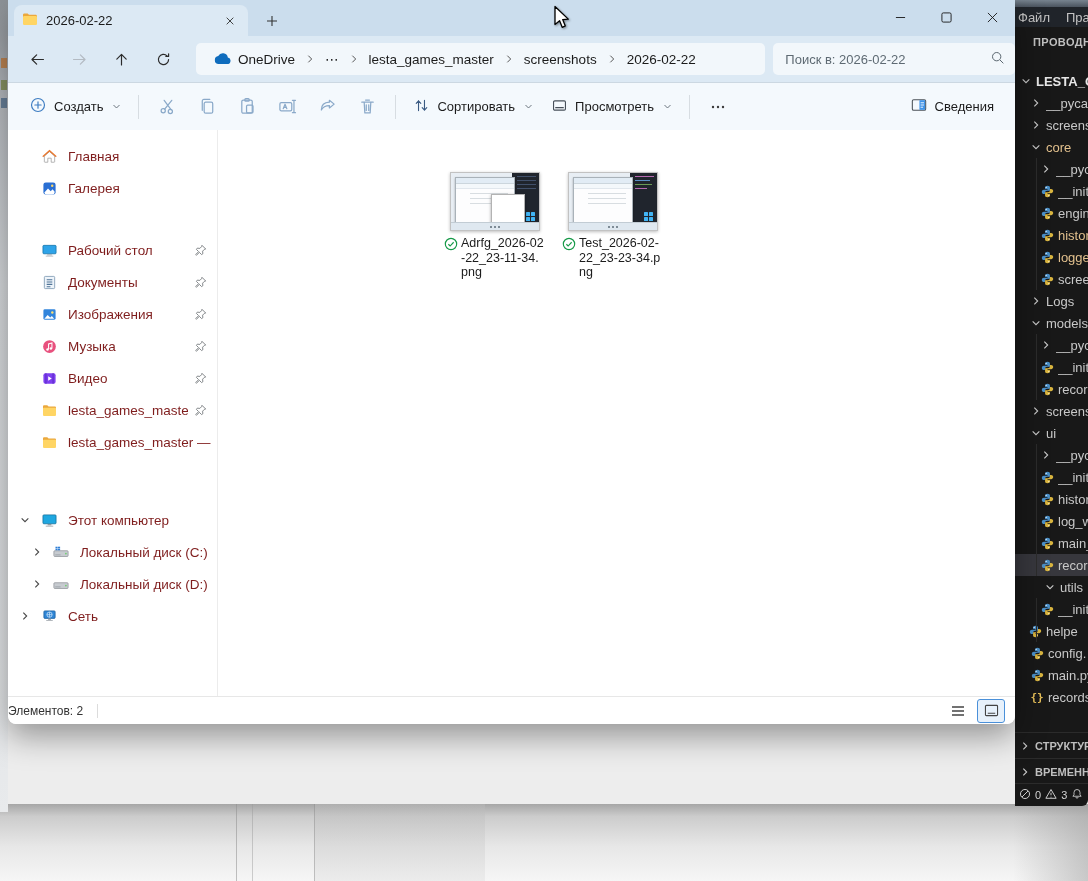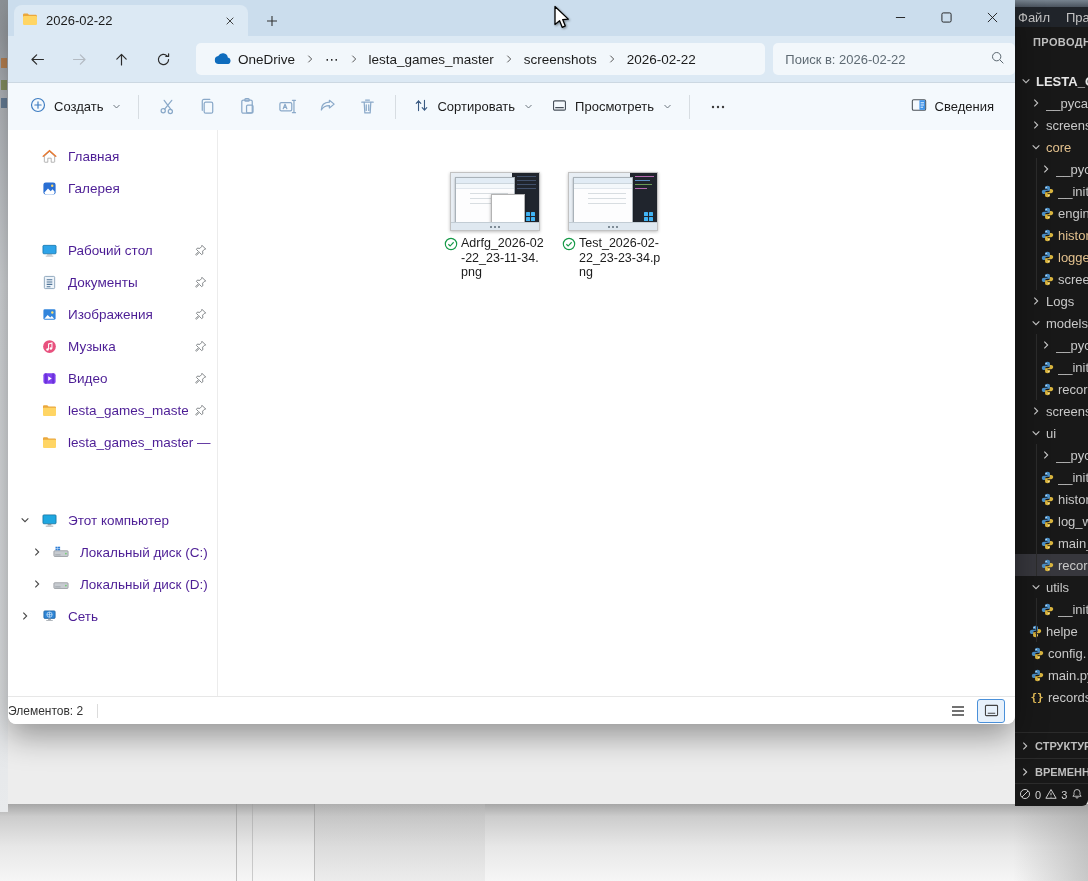--- a/index.html
+++ b/index.html
@@ -74,21 +74,21 @@
   .tico-btn{width:40px;height:34px;display:flex;align-items:center;justify-content:center;flex:none;}
   .tb-sep{width:1px;height:24px;background:#d7dde2;margin:0 8px;flex:none;}
   .chev-dn{color:#5c6670;display:flex;margin-left:2px;}
   .tb-spacer{flex:1;}
   .glyph{stroke:#8aa9c9;fill:none;stroke-width:1.3;stroke-linecap:round;stroke-linejoin:round;}
   .glyph-dark{stroke:#47505a;fill:none;stroke-width:1.3;stroke-linecap:round;stroke-linejoin:round;}
 
   .body-area{position:absolute;top:130px;left:0;right:0;bottom:27px;display:flex;background:#fff;}
   .sidebar{width:210px;flex:none;padding-top:10px;position:relative;overflow:hidden;}
   .sidebar::after{content:'';position:absolute;right:0;top:0;bottom:0;width:1px;background:#ececec;}
-  .s-row{height:32px;display:flex;align-items:center;margin:0 4px;border-radius:4px;font-size:13.5px;color:#4c1d95;position:relative;}
+  .s-row{height:32px;display:flex;align-items:center;margin:0 4px;border-radius:4px;font-size:13.5px;color:#7f1d1d;position:relative;}
   .s-row.sel{background:#d8dee3;}
   .s-row .s-chev{width:26px;display:flex;justify-content:center;color:#454545;flex:none;}
   .s-row.ind1 .s-chev{margin-left:12px;}
   .s-ico{width:22px;display:flex;justify-content:center;flex:none;margin-right:8px;}
   .s-label{flex:1;white-space:nowrap;overflow:hidden;}
   .s-pin{width:24px;display:flex;justify-content:center;flex:none;margin-right:2px;}
   .s-gap{height:30px;}
   .s-gap.big{height:46px;}
 
   .main-files{flex:1;position:relative;}
@@ -365,21 +365,21 @@
     <span class="t-ico">
             <svg width="13" height="13" viewBox="0 0 16 16">
               <path d="M8 1C6 1 5 1.9 5 3.1V5h3v.9H3.6C2.1 5.9 1 7 1 8.5S2.1 11 3.6 11H5V9.4C5 8 6.1 7 7.5 7H11V3.1C11 1.9 10 1 8 1z" fill="#4a8fc7"></path>
               <path d="M8 15c2 0 3-.9 3-2.1V11H8v-.9h4.4c1.5 0 2.6-1.1 2.6-2.6S13.9 5 12.4 5H11v1.6C11 8 9.9 9 8.5 9H5v3.9C5 14.1 6 15 8 15z" fill="#d8b43f"></path>
               <circle cx="6.3" cy="3" r=".7" fill="#fff"></circle>
               <circle cx="9.7" cy="13" r=".7" fill="#fff"></circle>
             </svg>
           </span>
           <span class="t-label">record</span>
   </div>
-        <div class="t-row i1" style="padding-left:15px">
+        <div class="t-row i1" style="padding-left:29px">
     <span class="t-chev">
             <svg width="10" height="10" viewBox="0 0 12 12">
               <path d="M2 4l4 4 4-4" fill="none" stroke="currentColor" stroke-width="1.3"></path>
             </svg>
           </span>
           <span class="t-label">utils</span>
   </div>
         <div class="t-row i2" style="padding-left:25px">
     <span class="t-ico">
             <svg width="13" height="13" viewBox="0 0 16 16">

